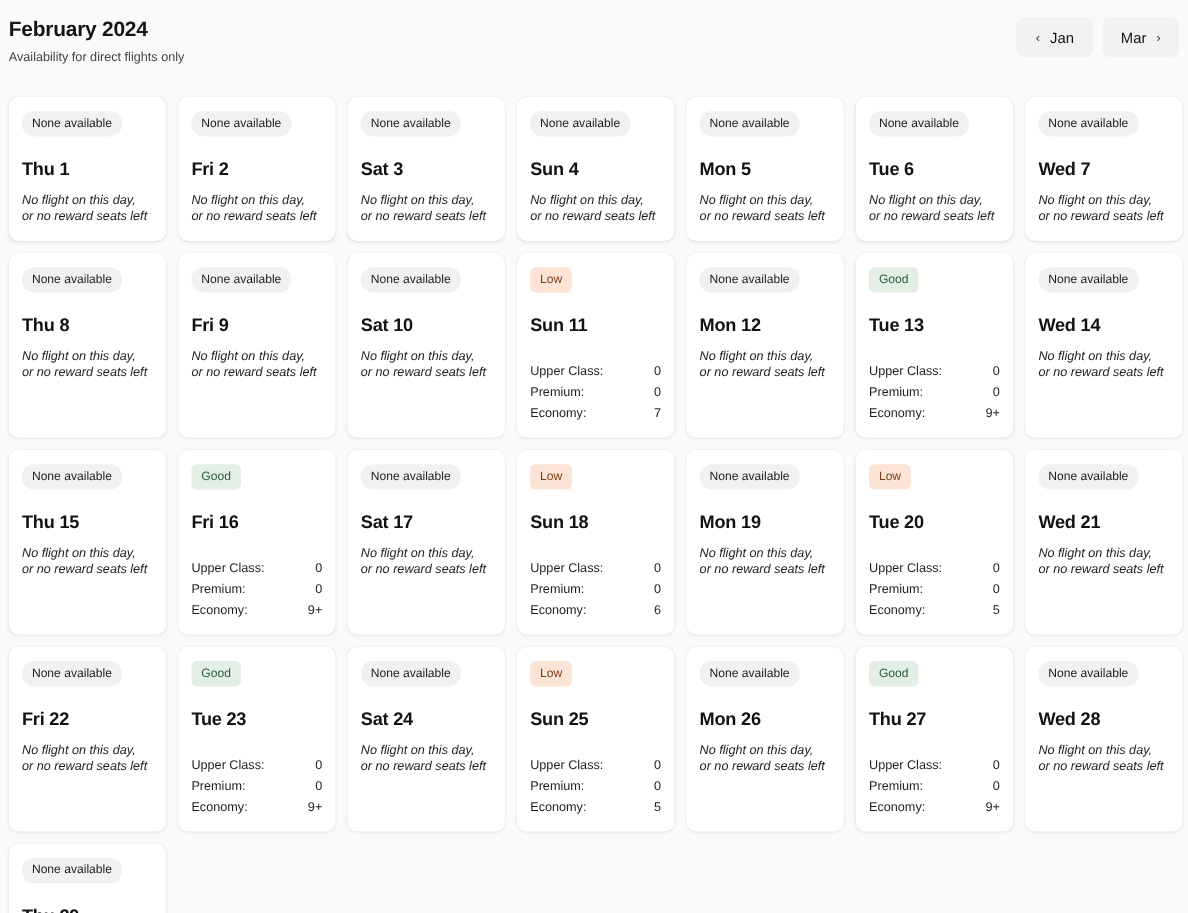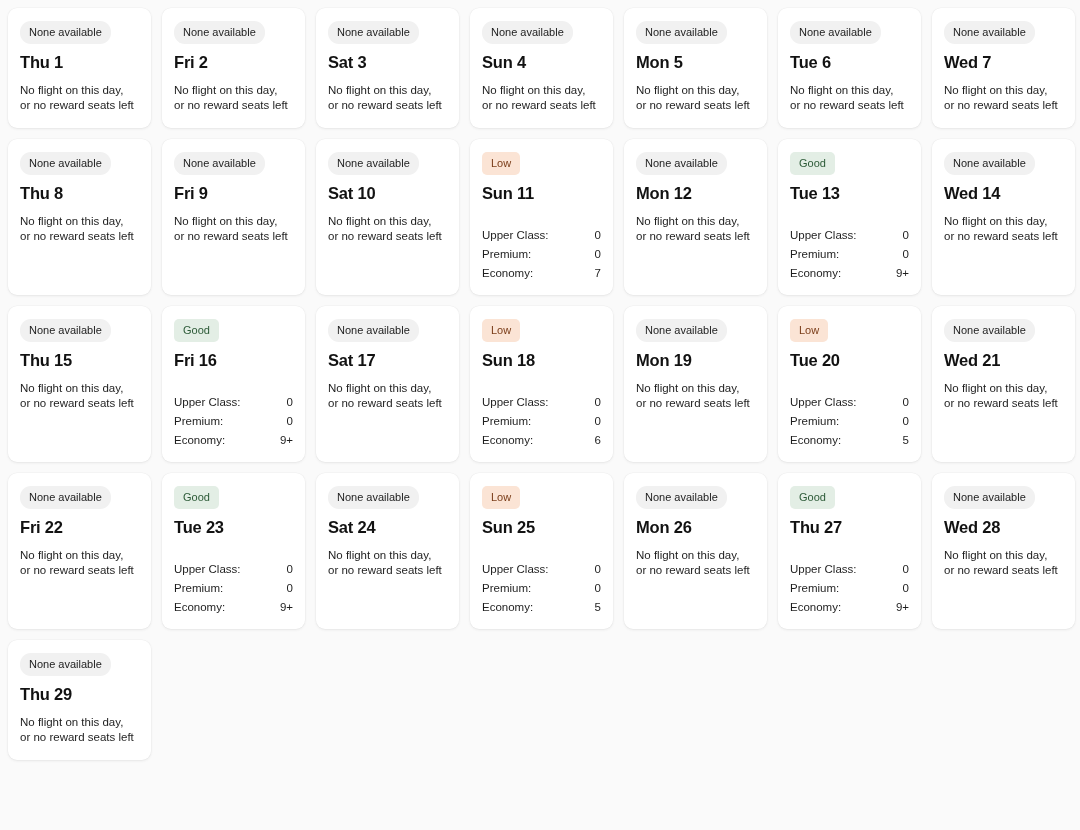--- a/index.html
+++ b/index.html
@@ -117,30 +117,31 @@
   }
   .badge.good {
     background: #e3eee5;
     color: #2c5a37;
   }
 
   .day-label {
     font-size: 16.5px;
     font-weight: bold;
     color: #121212;
-    margin-top: 8px;
+    margin-top: 20px;
     letter-spacing: -0.2px;
     line-height: 20px;
   }
 
   .day-note {
     font-size: 11.5px;
     color: #1e1e1e;
     line-height: 15px;
     margin-top: 11px;
+    font-style: italic;
   }
 
   .seat-list {
     margin-top: 24px;
     display: flex;
     flex-direction: column;
     gap: 3px;
   }
 
   .seat-row {
@@ -152,20 +153,36 @@
     line-height: 16px;
   }
   .seat-row .seat-name { white-space: nowrap; }
   .seat-row .seat-val { font-variant-numeric: tabular-nums; }
 </style>
 </head>
 <body>
 
 <div id="app">
 
+  <div class="header">
+    <div class="header-left">
+      <div class="page-title">February 2024</div>
+      <div class="page-subtitle">Availability for direct flights only</div>
+    </div>
+    <div class="header-nav">
+      <button class="nav-btn">
+        <span class="nav-chevron">‹</span>
+        <span>Jan</span>
+      </button>
+      <button class="nav-btn">
+        <span>Mar</span>
+        <span class="nav-chevron">›</span>
+      </button>
+    </div>
+  </div>
 
   <div class="calendar-grid" id="calendar-grid">
       <div class="day-card">
         <span class="badge none">None available</span>
         <div class="day-label">Thu 1</div>
         <div class="day-note">No flight on this day,<br>or no reward seats left</div>
       </div>
       <div class="day-card">
         <span class="badge none">None available</span>
         <div class="day-label">Fri 2</div>

